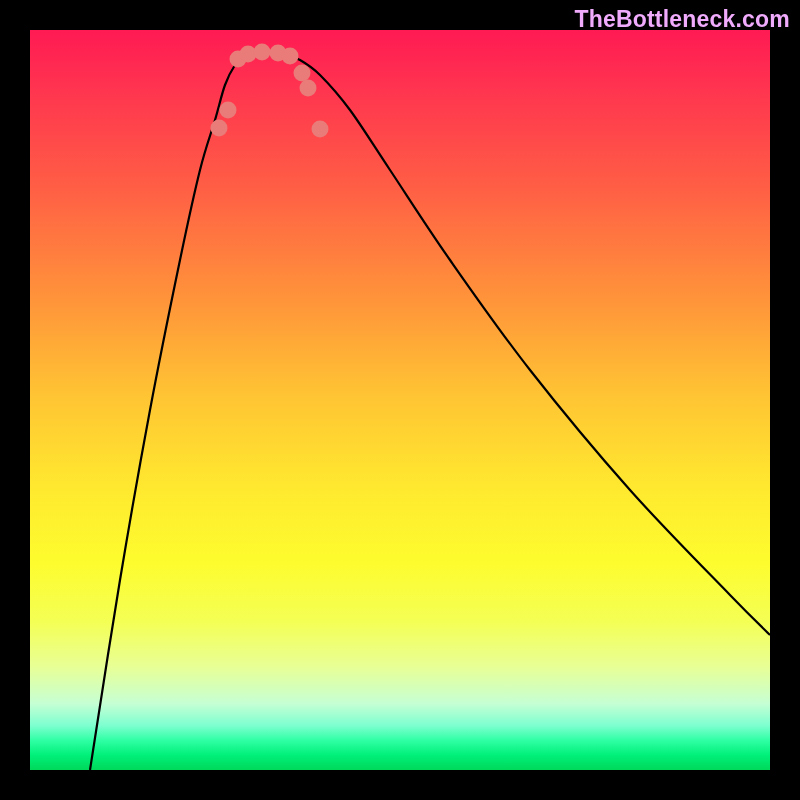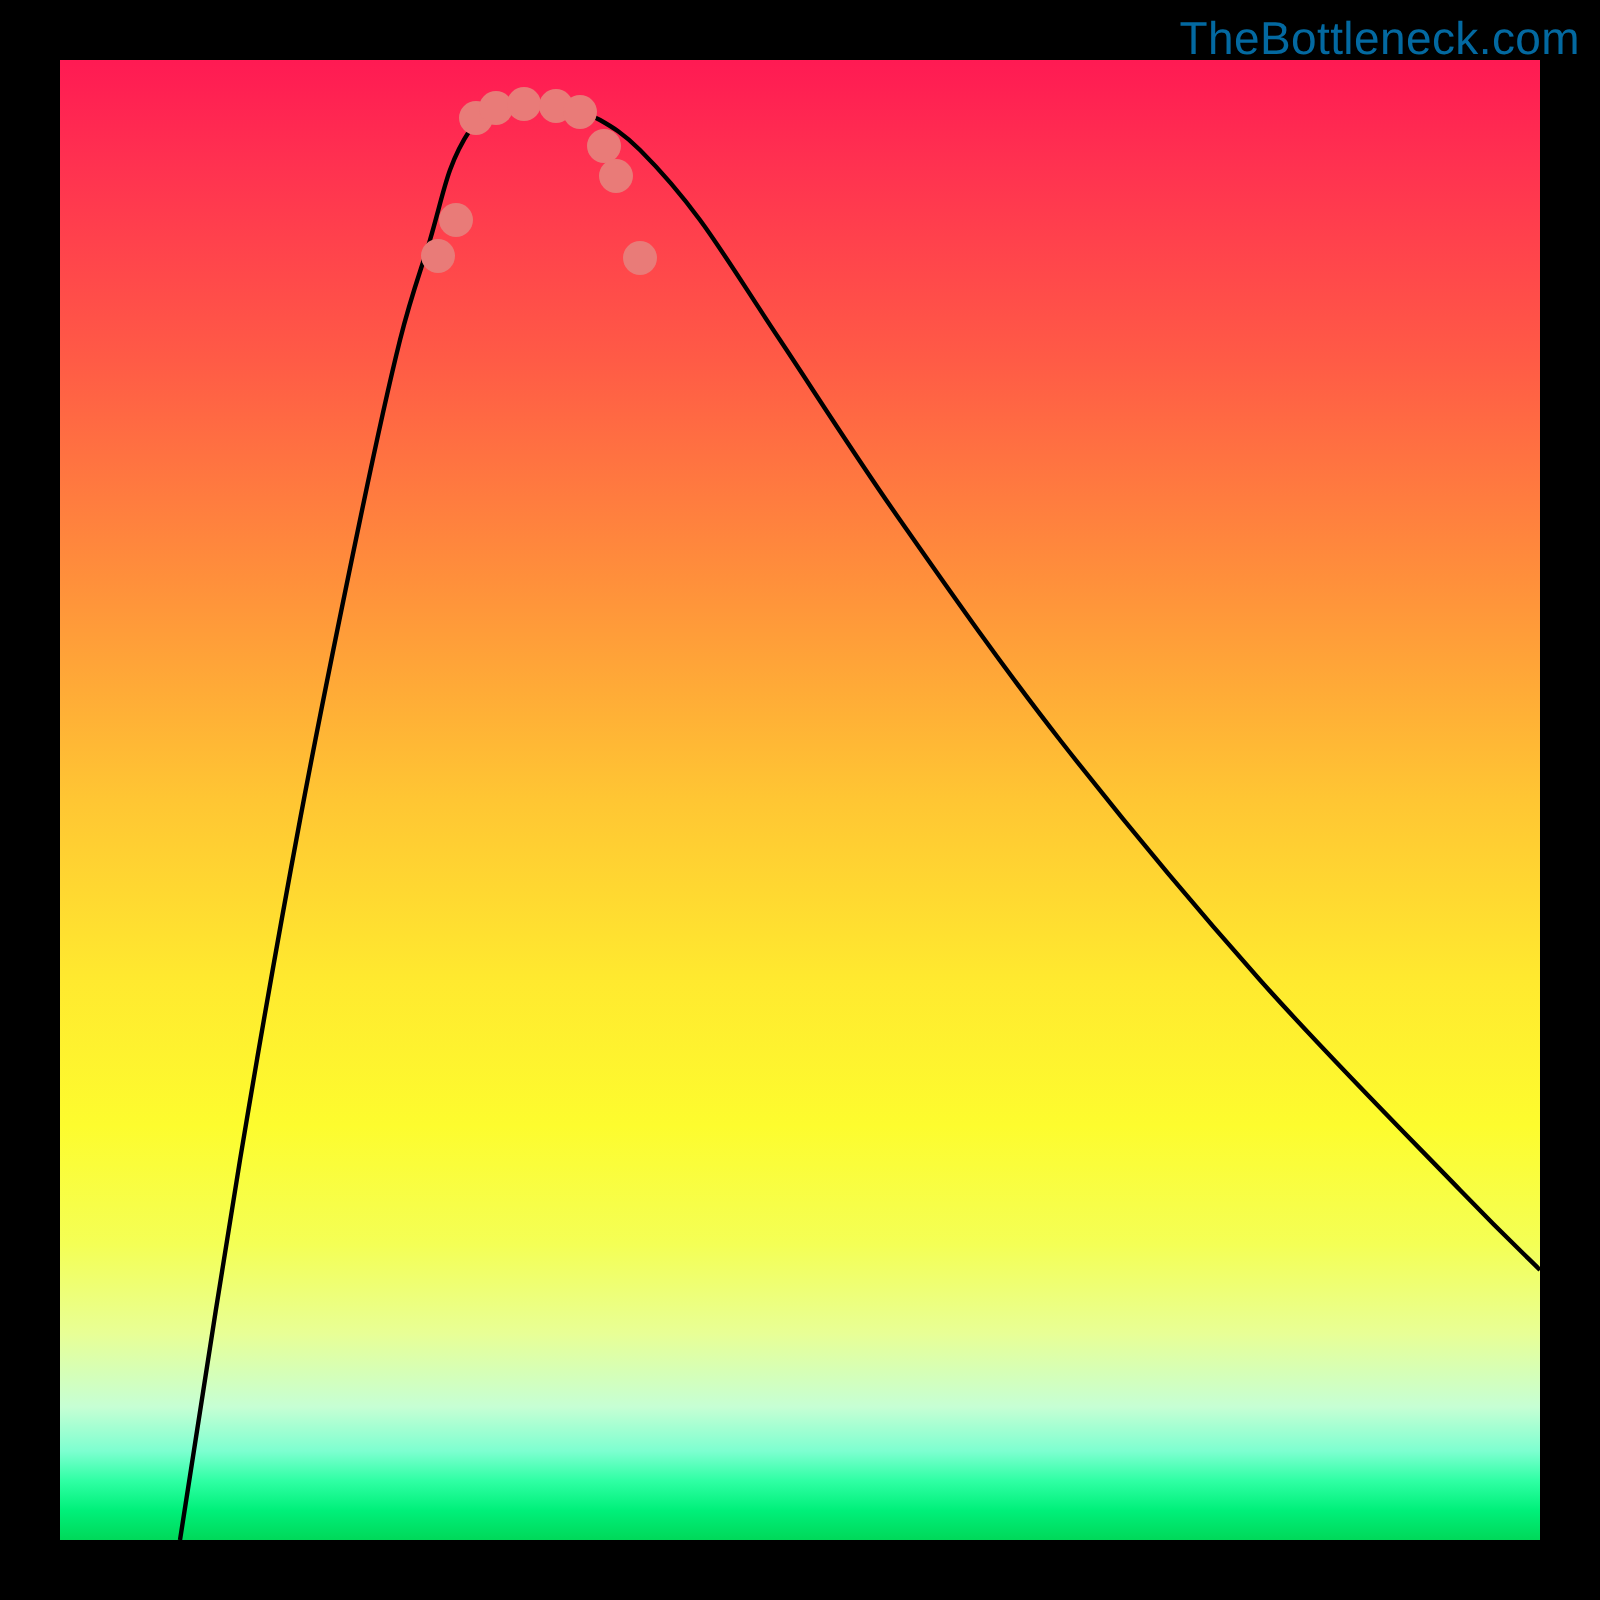--- a/index.html
+++ b/index.html
@@ -39,23 +39,23 @@
       #7dffd0 94%,
       #2fffa4 96%,
       #00f07a 98%,
       #00d859 100%
     );
   }
   .watermark {
     position: absolute;
     top: 6px;
     right: 10px;
-    color: #0369a1;
+    color: #f0abfc;
     font-size: 23px;
-    font-weight: 400;
+    font-weight: 700;
     letter-spacing: 0.2px;
   }
   svg.curve {
     position: absolute;
     left: 0;
     top: 0;
     width: 740px;
     height: 740px;
   }
 </style>

